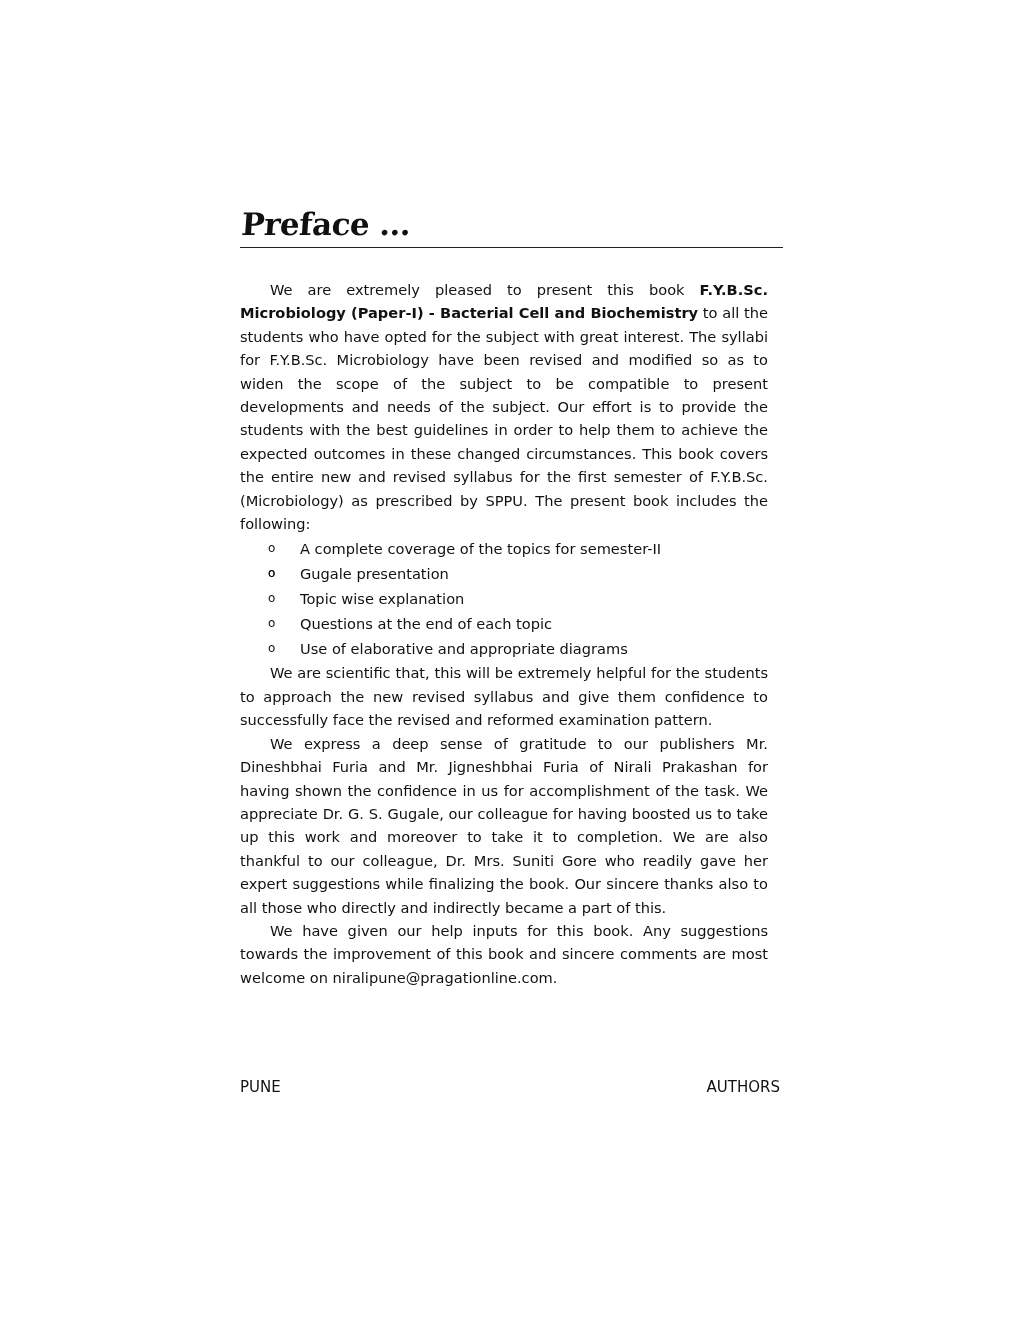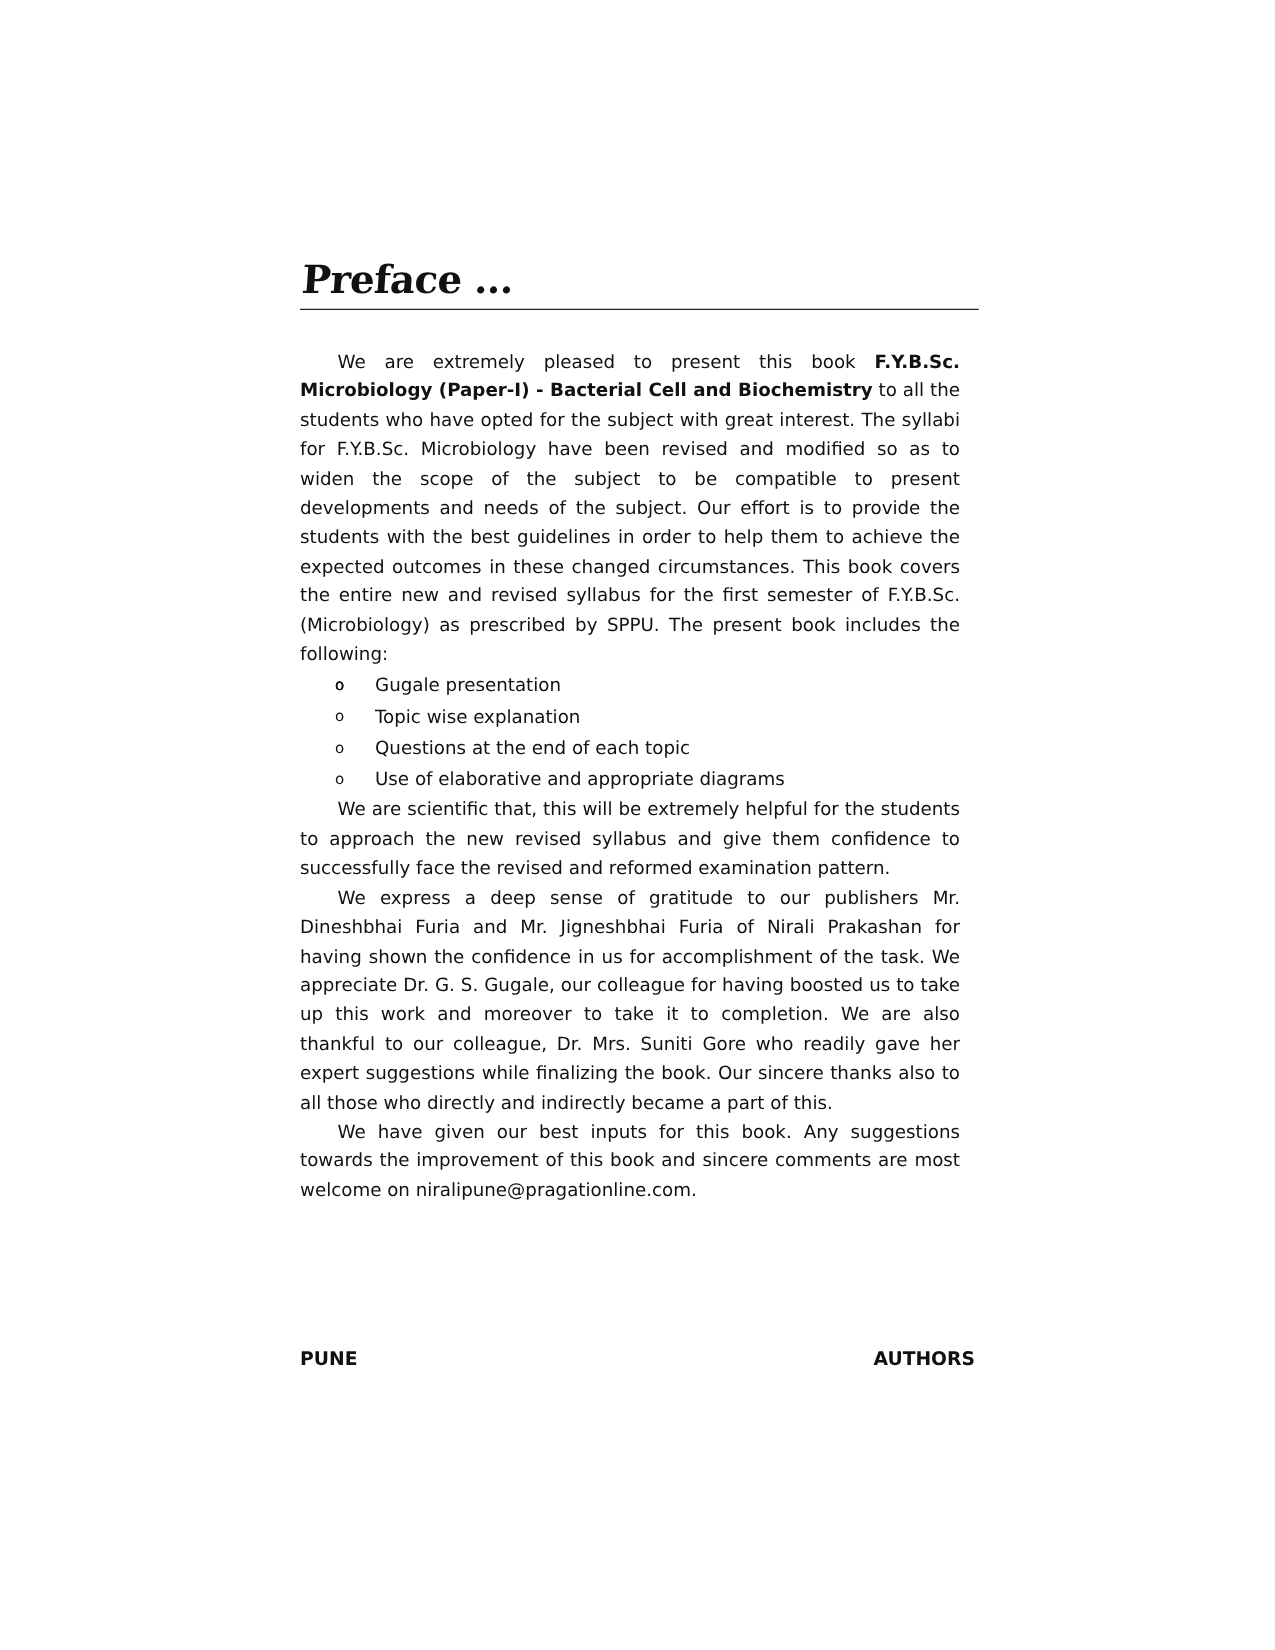--- a/index.html
+++ b/index.html
@@ -66,51 +66,51 @@
       position: absolute;
       left: 28px;
       top: 0;
       font-size: 12px;
     }
     .signature {
       position: absolute;
       left: 240px;
       top: 1073px;
       width: 540px;
-      font-weight: bold;
+      font-weight: normal;
       font-size: 15px;
       line-height: 28px;
     }
     .sig-row {
       display: flex;
       justify-content: space-between;
     }
   </style>
 </head>
 <body>
 
 <div class="page">
   <h1 class="title">Preface ...</h1>
   <div class="title-rule"></div>
 
   <div class="body">
     <p class="para"><span>We are extremely pleased to present this book </span><b>F.Y.B.Sc. Microbiology (Paper-I) - Bacterial Cell and Biochemistry</b><span> to all the students who have opted for the subject with great interest. The syllabi for F.Y.B.Sc. Microbiology have been revised and modified so as to widen the scope of the subject to be compatible to present developments and needs of the subject. Our effort is to provide the students with the best guidelines in order to help them to achieve the expected outcomes in these changed circumstances. This book covers the entire new and revised syllabus for the first semester of F.Y.B.Sc. (Microbiology) as prescribed by SPPU. The present book includes the following:</span></p>
 
     <ul class="list">
-      <li><span class="bullet">o</span></li>
+      <li><span class="bullet">o</span><span>A complete coverage of the topics for semester-II</span></li>
       <li><span class="bullet">o</span></li>
       <li><span class="bullet">o</span><span>Gugale presentation</span></li>
       <li><span class="bullet">o</span><span>Topic wise explanation</span></li>
       <li><span class="bullet">o</span><span>Questions at the end of each topic</span></li>
       <li><span class="bullet">o</span><span>Use of elaborative and appropriate diagrams</span></li>
     </ul>
 
     <p class="para">We are scientific that, this will be extremely helpful for the students to approach the new revised syllabus and give them confidence to successfully face the revised and reformed examination pattern.</p>
     <p class="para">We express a deep sense of gratitude to our publishers Mr. Dineshbhai Furia and Mr. Jigneshbhai Furia of Nirali Prakashan for having shown the confidence in us for accomplishment of the task. We appreciate Dr. G. S. Gugale, our colleague for having boosted us to take up this work and moreover to take it to completion. We are also thankful to our colleague, Dr. Mrs. Suniti Gore who readily gave her expert suggestions while finalizing the book. Our sincere thanks also to all those who directly and indirectly became a part of this.</p>
-    <p class="para">We have given our best inputs for this book. Any suggestions towards the improvement of this book and sincere comments are most welcome on niralipune@pragationline.com.</p>
+    <p class="para">We have given our help inputs for this book. Any suggestions towards the improvement of this book and sincere comments are most welcome on niralipune@pragationline.com.</p>
   </div>
 </div>
 
 <div class="signature">
   <div class="sig-row">
     <span>PUNE</span>
     <span>AUTHORS</span>
   </div>
 </div>
 

